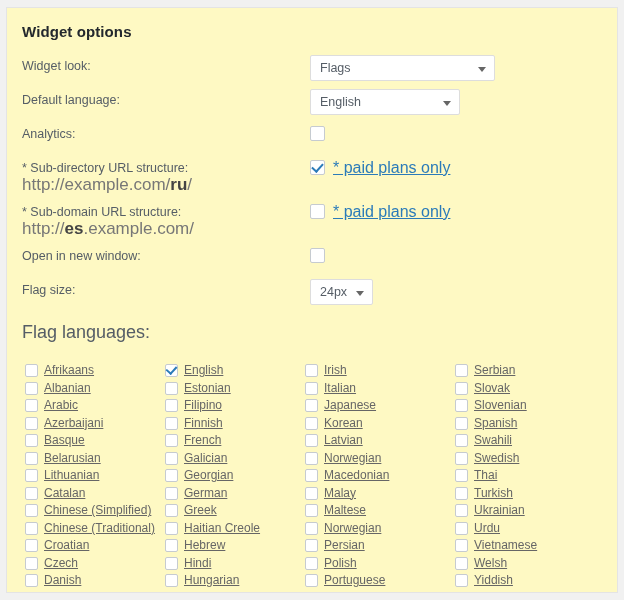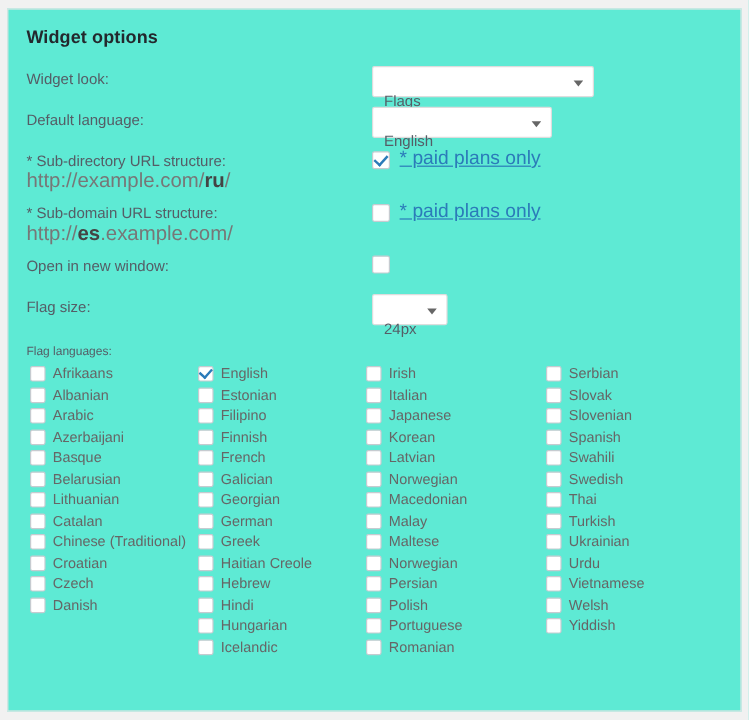--- a/index.html
+++ b/index.html
@@ -17,21 +17,21 @@
     position: relative;
     width: 624px;
     height: 600px;
     box-sizing: border-box;
     padding: 7px 6px 0 6px;
   }
   .card {
     position: relative;
     width: 612px;
     height: 586px;
-    background: #5eead4;
+    background: #fef9c3;
     border: 1px solid #e4e4e4;
     box-sizing: border-box;
     overflow: hidden;
   }
   .card-title {
     font-size: 15px;
     font-weight: bold;
     color: #23282d;
     padding: 15px 0 0 15px;
     letter-spacing: 0.1px;
@@ -76,21 +76,21 @@
     position: relative;
     display: inline-block;
     box-sizing: border-box;
     height: 26px;
     background: #fff;
     border: 1px solid #dddddd;
     border-radius: 2px;
     font-size: 12.5px;
     color: #555d66;
     line-height: 24px;
-    padding: 16px 24px 0 9px;
+    padding: 0 24px 0 9px;
     white-space: nowrap;
   }
   .sel .arrow {
     position: absolute;
     right: 8px;
     top: 11px;
     width: 0;
     height: 0;
     border-left: 4px solid transparent;
     border-right: 4px solid transparent;
@@ -128,25 +128,25 @@
     margin-left: 8px;
     font-size: 16px;
     color: #2b7bb9;
     text-decoration: underline;
     vertical-align: middle;
     cursor: pointer;
   }
 
   
   .flag-head {
-    font-size: 10px;
+    font-size: 18px;
     color: #555d66;
     padding-left: 15px;
     margin-top: 18px;
-    margin-bottom: 4px;
+    margin-bottom: 18px;
   }
   .lang-grid {
     position: relative;
     padding-left: 18px;
   }
   .lang-col {
     position: absolute;
     top: 0;
   }
   .lang-col.c0 { left: 18px; }
@@ -167,38 +167,43 @@
     left: 2px;
     top: -1px;
     width: 5px;
     height: 8px;
     border-width: 0 2px 2px 0;
   }
   .lang-name {
     font-size: 12px;
     color: #666;
     vertical-align: middle;
+    text-decoration: underline;
   }
 </style>
 </head>
 <body>
 
 <div class="page-wrap">
   <div class="card">
 
     <div class="card-title">Widget options</div>
 
     <div class="options">
         <div class="opt-row">
           <span class="opt-label">Widget look:</span>
           <div class="opt-field"><div class="sel sel-w1"><span>Flags</span><span class="arrow"></span></div></div>
         </div>
         <div class="opt-row">
           <span class="opt-label">Default language:</span>
           <div class="opt-field"><div class="sel sel-w2"><span>English</span><span class="arrow"></span></div></div>
+        </div>
+        <div class="opt-row">
+          <span class="opt-label">Analytics:</span>
+          <div class="opt-field tight"><span class="cb"></span></div>
         </div>
         <div class="opt-row">
           <span class="opt-label">* Sub-directory URL structure:</span>
           <span class="opt-sub"><span>http://example.com/</span><b>ru</b><span>/</span></span>
           <div class="opt-field tight"><span class="cb checked"></span><span class="paid-link">* paid plans only</span></div>
         </div>
         <div class="opt-row">
           <span class="opt-label">* Sub-domain URL structure:</span>
           <span class="opt-sub"><span>http://</span><b>es</b><span>.example.com/</span></span>
           <div class="opt-field tight"><span class="cb"></span><span class="paid-link">* paid plans only</span></div>
@@ -218,20 +223,21 @@
     <div class="lang-grid">
         <div class="lang-col c0">
           <div class="lang-item"><span class="cb"></span><span class="lang-name">Afrikaans</span></div>
           <div class="lang-item"><span class="cb"></span><span class="lang-name">Albanian</span></div>
           <div class="lang-item"><span class="cb"></span><span class="lang-name">Arabic</span></div>
           <div class="lang-item"><span class="cb"></span><span class="lang-name">Azerbaijani</span></div>
           <div class="lang-item"><span class="cb"></span><span class="lang-name">Basque</span></div>
           <div class="lang-item"><span class="cb"></span><span class="lang-name">Belarusian</span></div>
           <div class="lang-item"><span class="cb"></span><span class="lang-name">Lithuanian</span></div>
           <div class="lang-item"><span class="cb"></span><span class="lang-name">Catalan</span></div>
+          <div class="lang-item"><span class="cb"></span><span class="lang-name">Chinese (Simplified)</span></div>
           <div class="lang-item"><span class="cb"></span><span class="lang-name">Chinese (Traditional)</span></div>
           <div class="lang-item"><span class="cb"></span><span class="lang-name">Croatian</span></div>
           <div class="lang-item"><span class="cb"></span><span class="lang-name">Czech</span></div>
           <div class="lang-item"><span class="cb"></span><span class="lang-name">Danish</span></div>
           <div class="lang-item"></div>
         </div>
         <div class="lang-col c1">
           <div class="lang-item"><span class="cb checked"></span><span class="lang-name">English</span></div>
           <div class="lang-item"><span class="cb"></span><span class="lang-name">Estonian</span></div>
           <div class="lang-item"><span class="cb"></span><span class="lang-name">Filipino</span></div>

